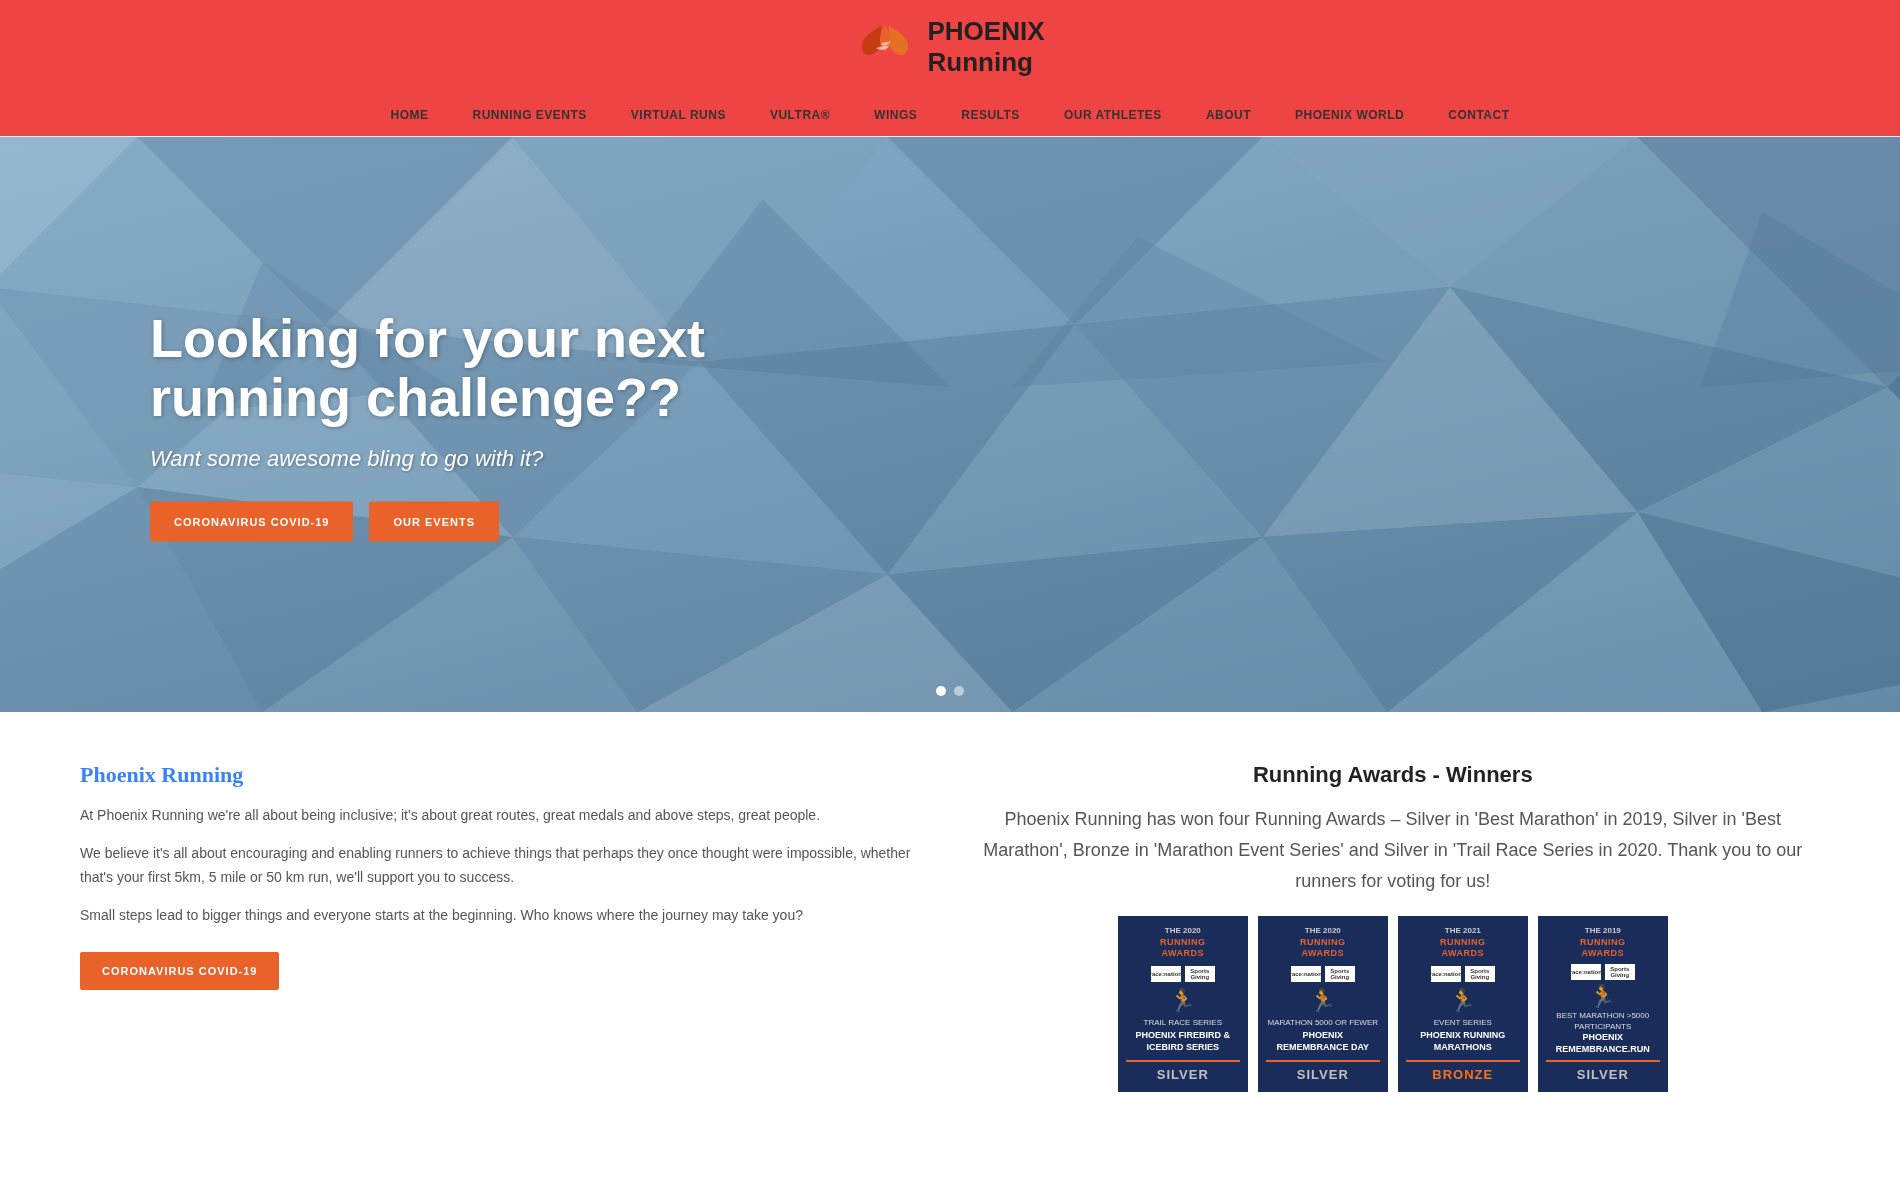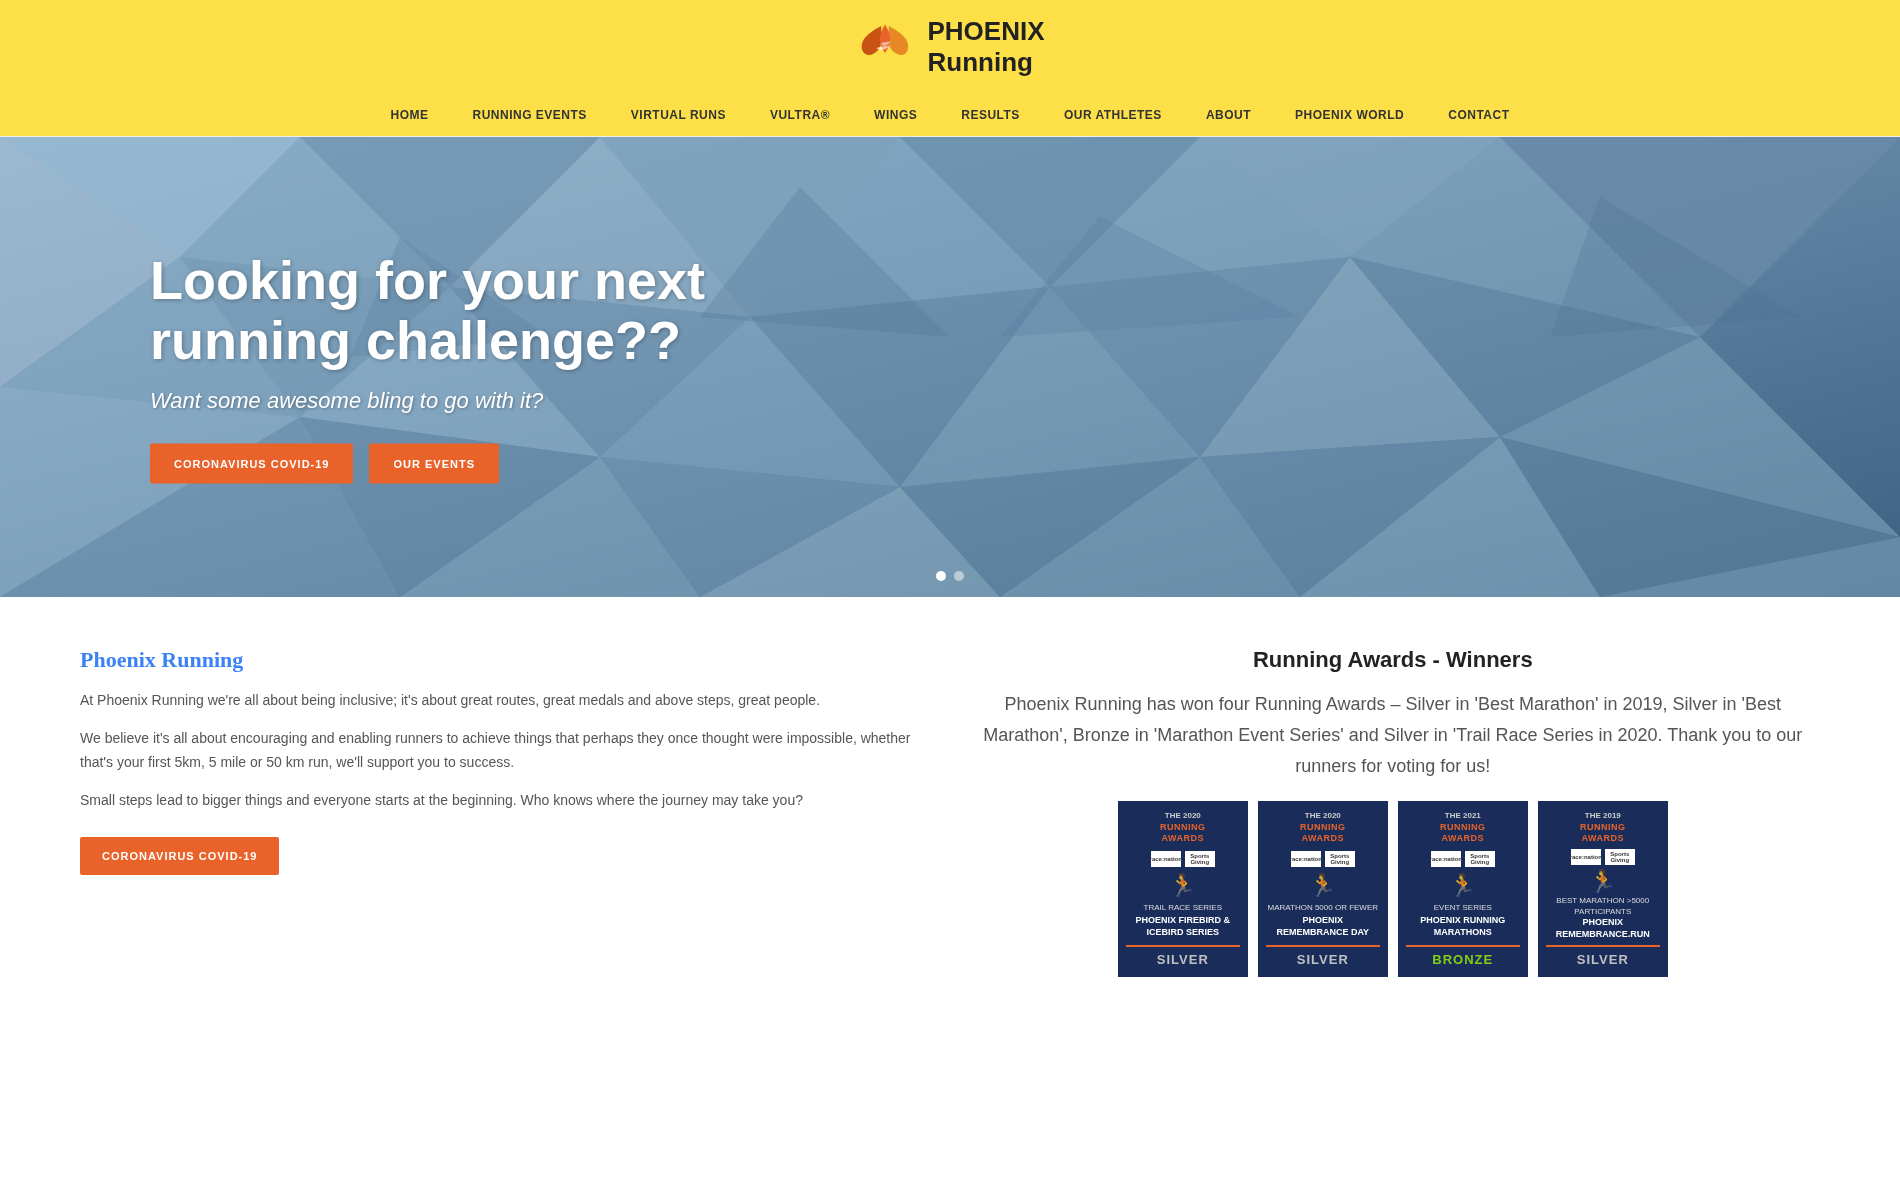--- a/index.html
+++ b/index.html
@@ -4,21 +4,21 @@
   <style>
     * { margin: 0; padding: 0; box-sizing: border-box; }
     body { font-family: 'Arial', sans-serif; background: #fff; }
 
     
     .header {
       display: flex;
       flex-direction: column;
       align-items: center;
       padding: 16px 0 0 0;
-      background: #fde047;
+      background: #ef4444;
       border-bottom: 1px solid #eee;
     }
     .logo-area {
       display: flex;
       align-items: center;
       gap: 12px;
       margin-bottom: 16px;
     }
     .logo-icon {
       width: 60px;
@@ -47,21 +47,21 @@
       color: #333;
       text-decoration: none;
       text-transform: uppercase;
       text-align: right;
     }
 
     
     .hero {
       position: relative;
       width: 100%;
-      height: 460px;
+      height: 575px;
       overflow: hidden;
       background: #7a9bbf;
     }
     .hero-bg {
       position: absolute;
       top: 0; left: 0; right: 0; bottom: 0;
       width: 100%;
       height: 100%;
     }
     .hero-content {
@@ -259,21 +259,21 @@
       color: #c0c0c0;
       text-transform: uppercase;
       letter-spacing: 1px;
       border-top: 2px solid #e8622a;
       width: 100%;
       text-align: center;
       padding-top: 5px;
       margin-top: 4px;
     }
     .award-medal.bronze {
-      color: #84cc16;
+      color: #f97316;
     }
 
     
     .poly-bg {
       width: 100%;
       height: 100%;
     }
   </style>
 </head>
 <body>

